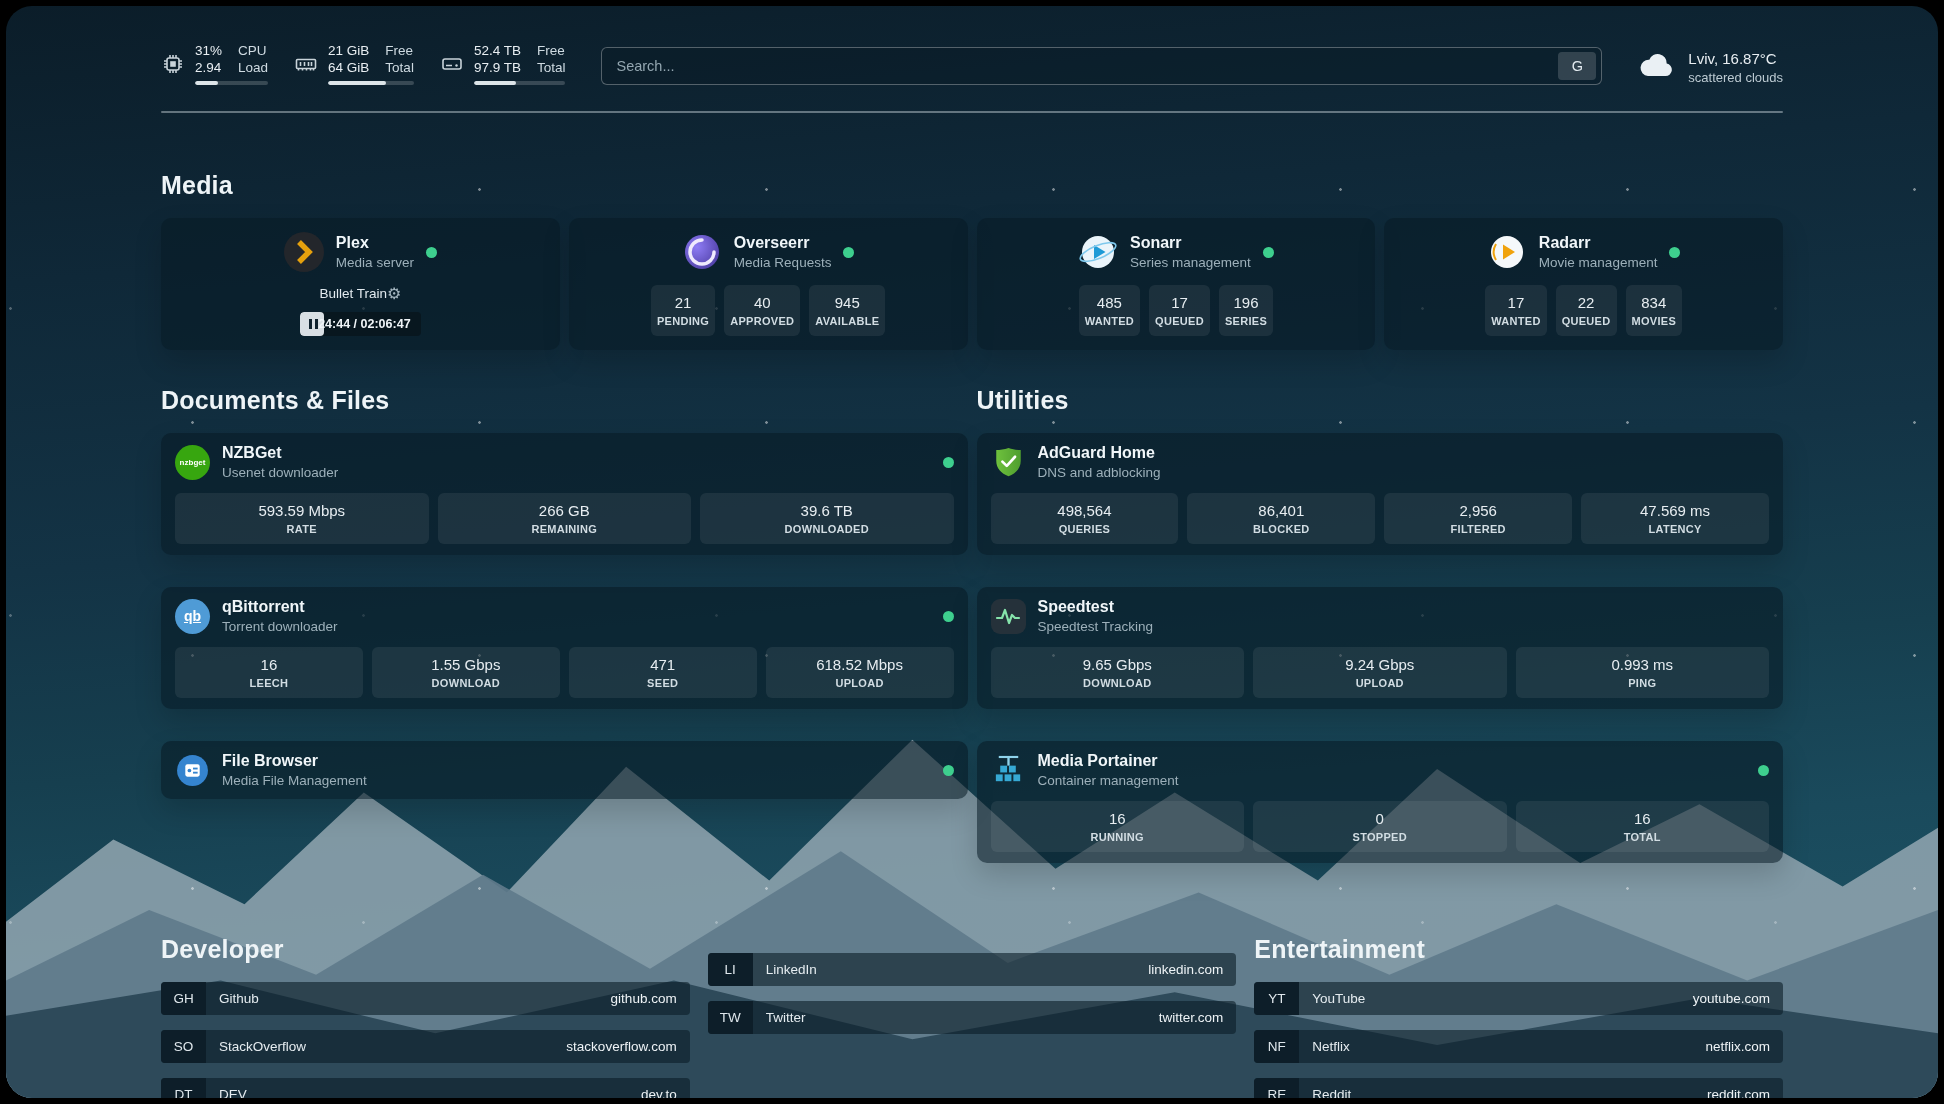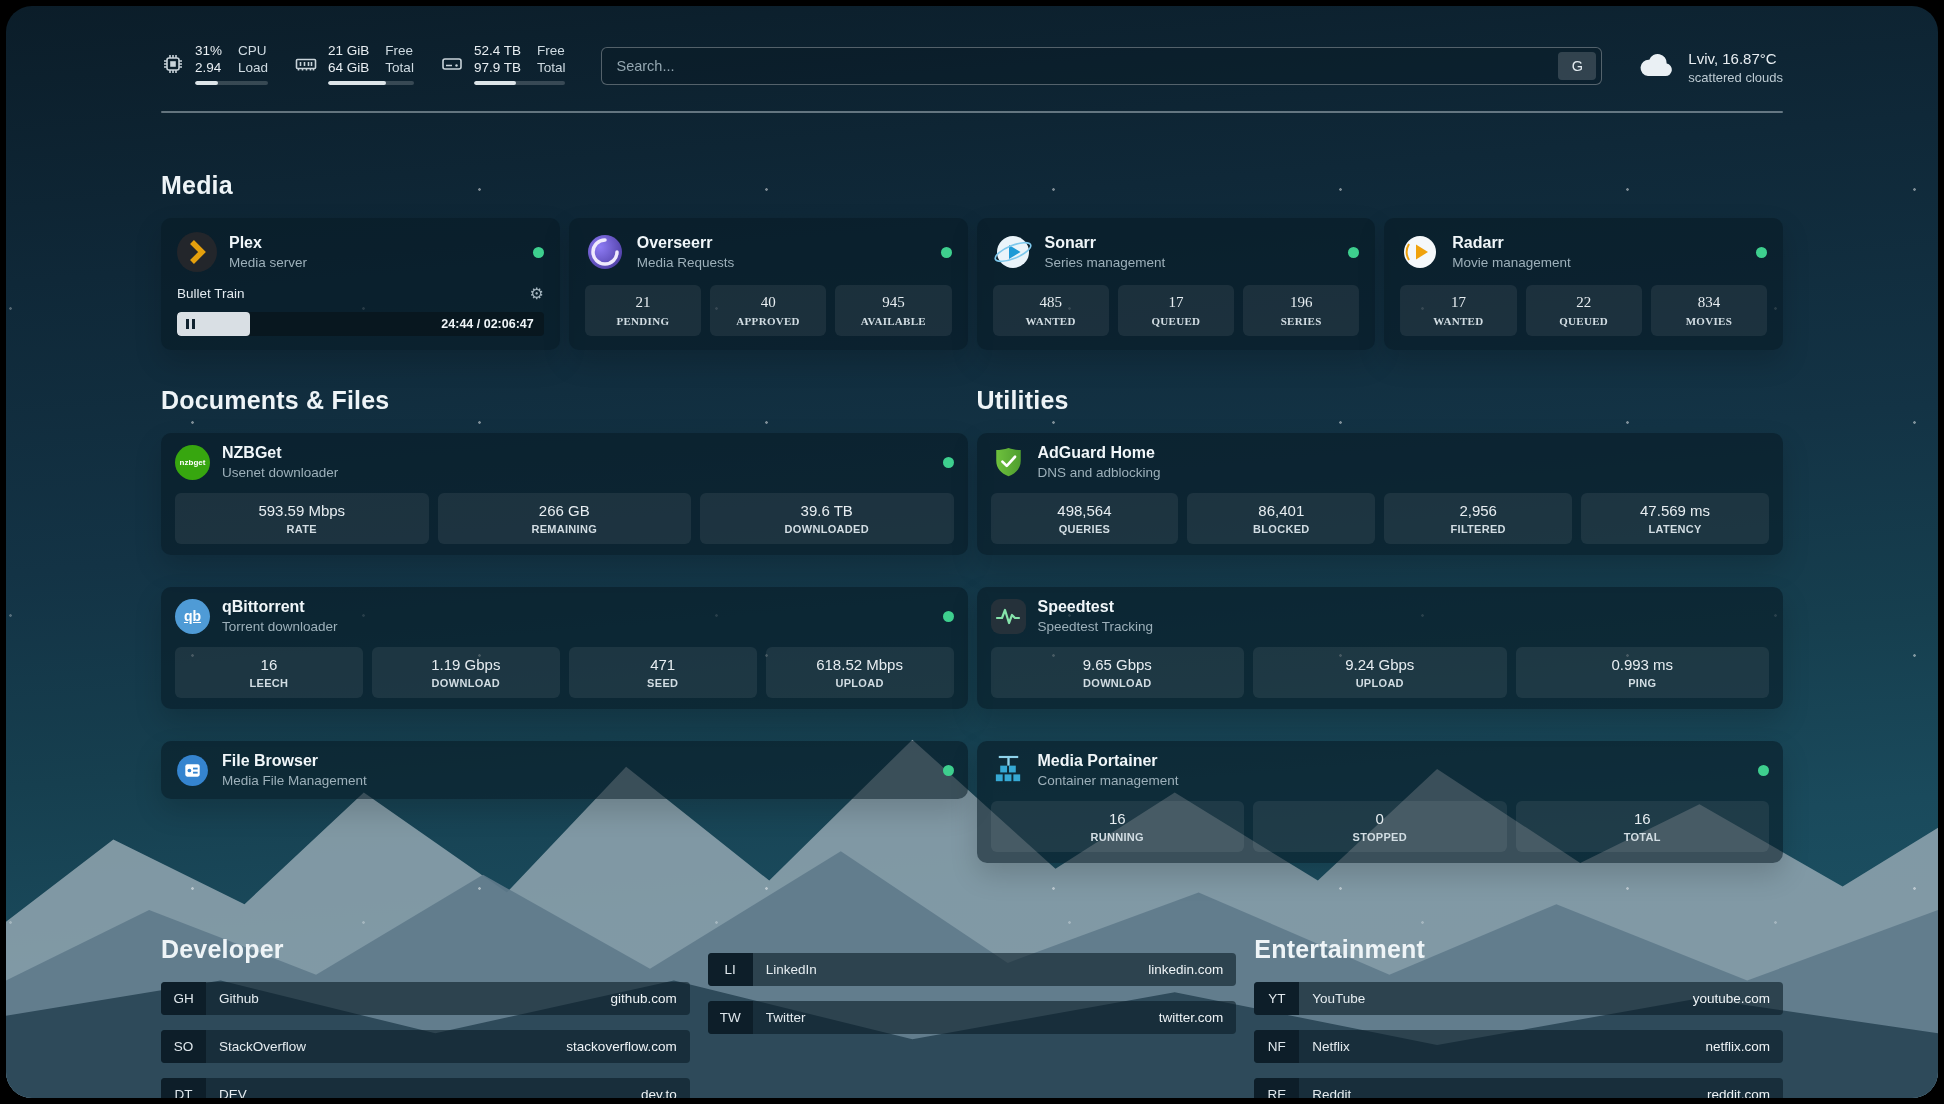--- a/index.html
+++ b/index.html
@@ -30,31 +30,31 @@
   .weather { display:flex; align-items:center; gap:12px; color:#e8eef2; flex:none; }
   .weather-loc { font-size:15px; }
   .weather-cond { font-size:13px; color:#bccad2; margin-top:3px; }
   .divider { margin-top:26px; height:2px; background:rgba(230,240,245,.40); border-radius:1px; }
 
   
   .sec-title { font-size:25px; font-weight:700; color:#eef4f7; letter-spacing:.2px; }
   .sec-media { margin-top:58px; }
   .cards4 { display:grid; grid-template-columns:repeat(4,1fr); gap:9px; margin-top:18px; }
   .card { background:rgba(7,26,37,.58); border-radius:10px; padding:14px 16px; box-shadow:0 12px 28px rgba(0,0,0,.16); }
-  .card.media { min-height:132px; display:flex; flex-direction:column; }
+  .card.media { min-height:132px; display:flex; flex-direction:column;align-items:center; }
   .card-head { display:flex; align-items:center; gap:12px; }
   .app-icon { width:40px; height:40px; border-radius:50%; flex:none; display:flex; align-items:center; justify-content:center; }
   .app-icon.sm { width:35px; height:35px; }
   .app-icon.square { border-radius:9px; }
   .app-names { min-width:0; }
   .app-name { font-size:16px; font-weight:700; color:#f0f6f9; }
   .app-sub { font-size:13.5px; color:#9db0ba; margin-top:3px; }
   .status-dot { width:11px; height:11px; border-radius:50%; background:#3ecf8e; margin-left:auto; flex:none; }
   .stat-row { display:flex; gap:9px; margin-top:13px; }
-  .card.media .stat-row { margin-top:auto;font-family:Liberation Serif, serif; }
+  .card.media .stat-row { margin-top:auto; }
   .stat { flex:1; background:rgba(255,255,255,.07); border-radius:6px; padding:9px 6px; text-align:center; }
   .stat-value { font-size:15px; color:#e7edf1; }
   .stat-label { font-size:11px; font-weight:700; color:#d2dde3; margin-top:4px; letter-spacing:.3px; }
 
   
   .np-row { display:flex; align-items:center; justify-content:space-between; margin-top:auto; font-size:13.5px; color:#e2eaef; }
   .gear { color:#a3b4be; font-size:16px; cursor:pointer; }
   .player { margin-top:9px; height:24px; background:rgba(8,19,27,.72); border-radius:4px; position:relative; display:flex; align-items:center; overflow:hidden; }
   .player-fill { position:absolute; left:0; top:0; bottom:0; background:rgba(235,241,245,.92); border-radius:4px; }
   .pause-bars { position:relative; z-index:1; display:flex; gap:3px; margin-left:9px; cursor:pointer; }
@@ -360,21 +360,21 @@
                 <div class="app-sub">Torrent downloader</div>
               </div>
               <span class="status-dot"></span>
             </div>
             <div class="stat-row">
               <div class="stat">
                 <div class="stat-value">16</div>
                 <div class="stat-label">LEECH</div>
               </div>
               <div class="stat">
-                <div class="stat-value">1.19 Gbps</div>
+                <div class="stat-value">1.55 Gbps</div>
                 <div class="stat-label">DOWNLOAD</div>
               </div>
               <div class="stat">
                 <div class="stat-value">471</div>
                 <div class="stat-label">SEED</div>
               </div>
               <div class="stat">
                 <div class="stat-value">618.52 Mbps</div>
                 <div class="stat-label">UPLOAD</div>
               </div>

